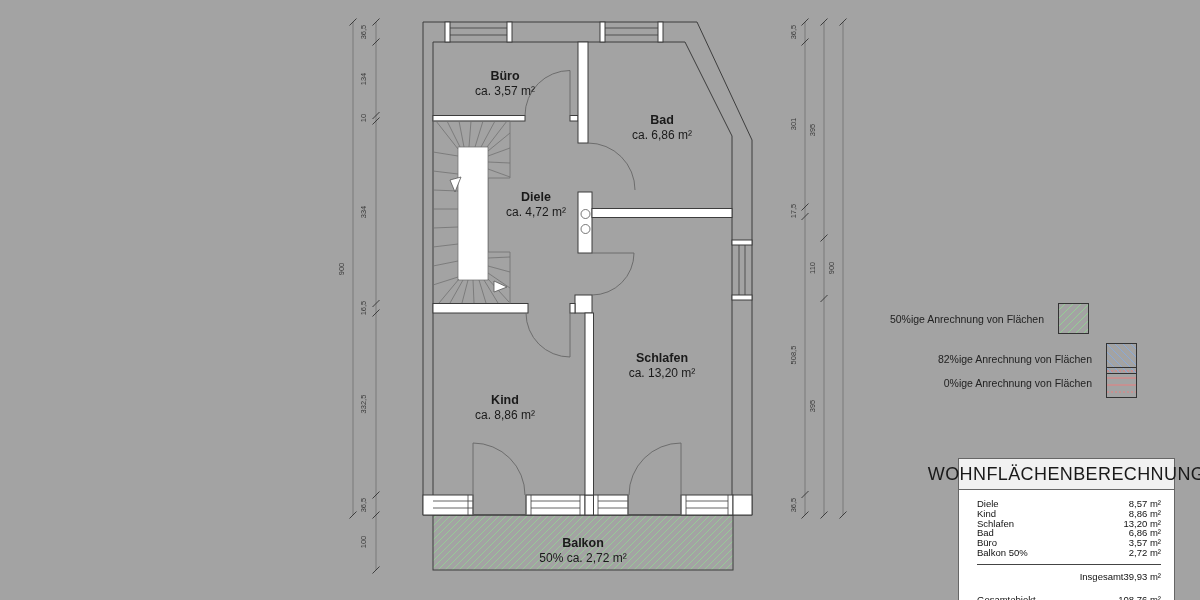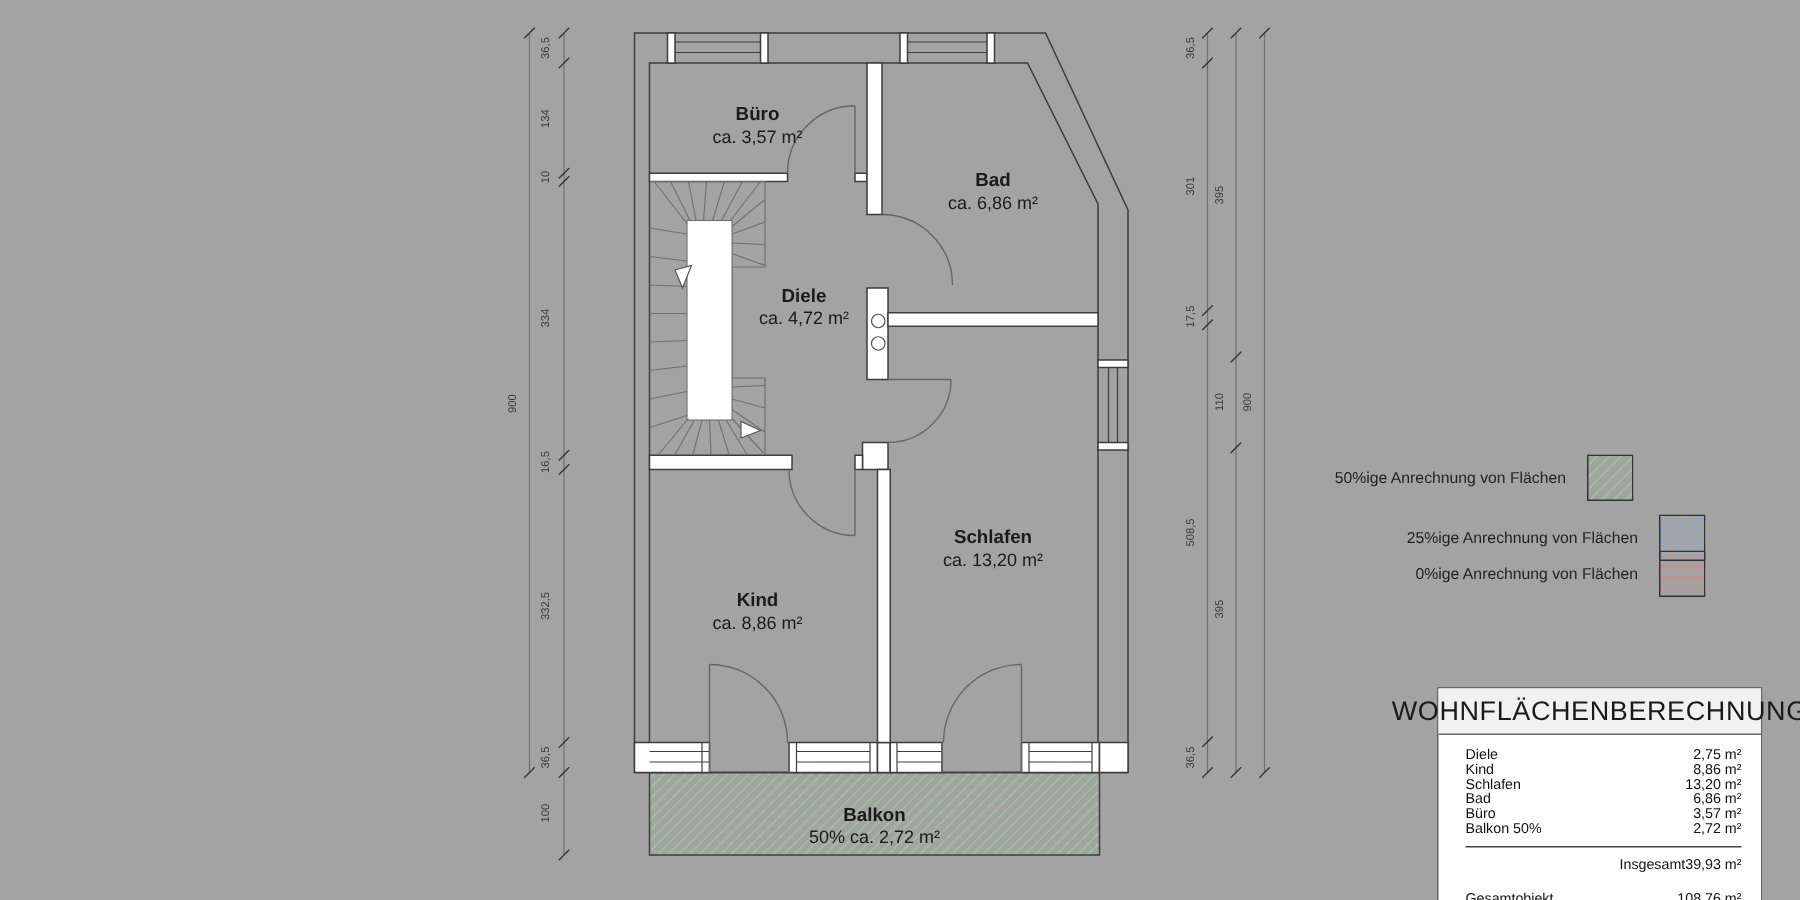--- a/index.html
+++ b/index.html
@@ -201,21 +201,21 @@
     <svg class="legend-swatch" width="31" height="31" viewBox="0 0 31 31">
       <defs>
         <pattern id="lgGreen" width="8" height="8" patternUnits="userSpaceOnUse">
           <path d="M0,8 L8,0" stroke-width="1" fill="none" stroke="#94cf94"></path>
         </pattern>
       </defs>
       <rect x="0.5" y="0.5" width="30" height="30" fill="url(#lgGreen)" stroke="#333" stroke-width="1"></rect>
     </svg>
   </div>
   <div class="legend-row" style="top:343px;left:880px;width:290px;">
-    <div class="legend-label">25%ige Anrechnung von Flächen</div>
+    <div class="legend-label">82%ige Anrechnung von Flächen</div>
     <svg class="legend-swatch" width="31" height="31" viewBox="0 0 31 31">
       <defs>
         <pattern id="lgBlue" width="8" height="8" patternUnits="userSpaceOnUse">
           <path d="M0,0 L8,8" stroke-width="1" fill="none" stroke="#8aa9d6"></path>
         </pattern>
       </defs>
       <rect x="0.5" y="0.5" width="30" height="30" fill="url(#lgBlue)" stroke="#333" stroke-width="1"></rect>
     </svg>
   </div>
   <div class="legend-row" style="top:367px;left:880px;width:290px;">
@@ -231,21 +231,21 @@
     </svg>
   </div>
 
   <div class="area-table">
     <div class="table-header">
       <span class="table-title">WOHNFLÄCHENBERECHNUNG</span>
     </div>
     <div class="table-body">
       <div class="trow">
         <span>Diele</span>
-        <span>2,75 m²</span>
+        <span>8,57 m²</span>
       </div>
       <div class="trow">
         <span>Kind</span>
         <span>8,86 m²</span>
       </div>
       <div class="trow">
         <span>Schlafen</span>
         <span>13,20 m²</span>
       </div>
       <div class="trow">

